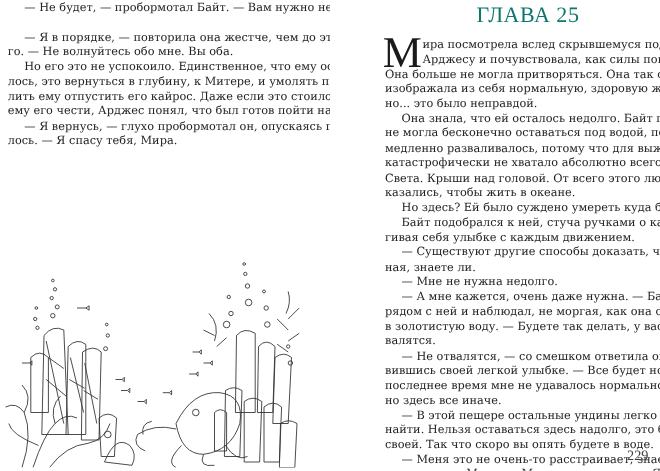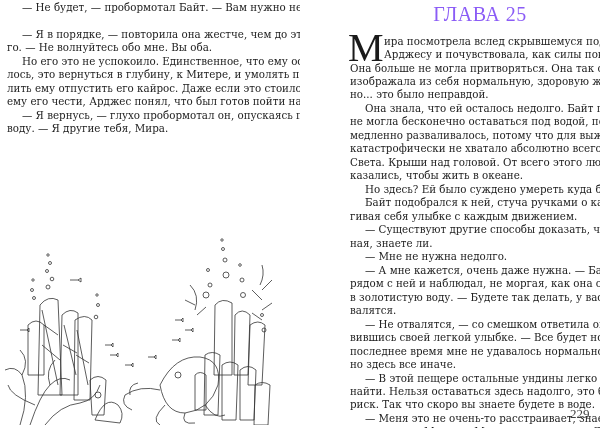--- a/index.html
+++ b/index.html
@@ -13,21 +13,21 @@
     font-family:"DejaVu Serif", "Liberation Serif", serif;
     font-size:10.3px;
     color:#222;
     white-space:nowrap;
     line-height:12px;
   }
   .just { text-align:justify; text-align-last:justify; }
   .chapter-title {
     position:absolute; left:110px; top:2px; width:140px; text-align:center;
     font-family:"Liberation Serif", "DejaVu Serif", serif;
-    font-size:20px; letter-spacing:0.5px; color:#8b5cf6; line-height:24px;
+    font-size:20px; letter-spacing:0.5px; color:#0f766e; line-height:24px;
   }
   .dropcap {
     position:absolute; left:48px; top:30px;
     font-family:"Liberation Serif", "DejaVu Serif", serif;
     font-size:40px; line-height:36px; color:#1a1a1a;
   }
   .page-number {
     position:absolute; left:270px; top:407px;
     font-family:"Liberation Serif", "DejaVu Serif", serif;
     font-size:13px; color:#404040; line-height:14px;
@@ -41,21 +41,21 @@
 
   <div class="page page-left">
     <div class="line just" style="left:22px;top:1px;width:255px;">— Не будет, — пробормотал Байт. — Вам нужно не-</div>
     <div class="line just" style="left:22px;top:28px;width:255px;">— Я в порядке, — повторила она жестче, чем до это-</div>
     <div class="line" style="left:7px;top:41px;">го. — Не волнуйтесь обо мне. Вы оба.</div>
     <div class="line just" style="left:22px;top:55px;width:255px;">Но его это не успокоило. Единственное, что ему остава-</div>
     <div class="line just" style="left:7px;top:68px;width:270px;">лось, это вернуться в глубину, к Митере, и умолять позво-</div>
     <div class="line just" style="left:7px;top:82px;width:270px;">лить ему отпустить его кайрос. Даже если это стоило бы</div>
     <div class="line just" style="left:7px;top:95px;width:262px;">ему его чести, Арджес понял, что был готов пойти на это.</div>
     <div class="line just" style="left:22px;top:109px;width:255px;">— Я вернусь, — глухо пробормотал он, опускаясь под</div>
-    <div class="line" style="left:7px;top:122px;">воду. — Я другие тебя, Мира.</div>
+    <div class="line" style="left:7px;top:122px;">лось. — Я спасу тебя, Мира.</div>
 
     <svg class="illustration" viewBox="0 0 300 190" xmlns="http://www.w3.org/2000/svg">
       <g fill="none" stroke="#333" stroke-width="0.8">
 
         <circle cx="48" cy="20" r="1.2"></circle>
           <circle cx="50" cy="28" r="1.5"></circle>
           <circle cx="47" cy="36" r="1.5"></circle>
         <circle cx="52" cy="44" r="1.8"></circle>
           <circle cx="48" cy="52" r="2"></circle>
           <circle cx="33" cy="45" r="1.2"></circle>
@@ -148,19 +148,19 @@
     <div class="line just" style="left:65px;top:264px;width:235px;">— А мне кажется, очень даже нужна. — Байт устроился</div>
     <div class="line just" style="left:50px;top:277px;width:250px;">рядом с ней и наблюдал, не моргая, как она опускает ноги</div>
     <div class="line just" style="left:50px;top:291px;width:250px;">в золотистую воду. — Будете так делать, у вас пальцы от-</div>
     <div class="line" style="left:50px;top:304px;">валятся.</div>
     <div class="line just" style="left:65px;top:318px;width:235px;">— Не отвалятся, — со смешком ответила она, сама уди-</div>
     <div class="line just" style="left:50px;top:331px;width:250px;">вившись своей легкой улыбке. — Все будет нормально. Да,</div>
     <div class="line just" style="left:50px;top:345px;width:250px;">последнее время мне не удавалось нормально просохнуть,</div>
     <div class="line" style="left:50px;top:358px;">но здесь все иначе.</div>
     <div class="line just" style="left:65px;top:372px;width:235px;">— В этой пещере остальные ундины легко смогут вас</div>
     <div class="line just" style="left:50px;top:385px;width:250px;">найти. Нельзя оставаться здесь надолго, это большой</div>
-    <div class="line" style="left:50px;top:398px;">риск. Так что скоро вы знаете будете в воде.</div>
+    <div class="line" style="left:50px;top:398px;">своей. Так что скоро вы опять будете в воде.</div>
     <div class="line just" style="left:65px;top:412px;width:235px;">— Меня это не очень-то расстраивает, знаешь, —</div>
     <div class="line just" style="left:50px;top:425px;width:250px;">тихо сказала Мира. — Мне нравится океан. Я всегда лю-</div>
 
     <div class="page-number">229</div>
   </div>
 </div>
 
 </body></html>

